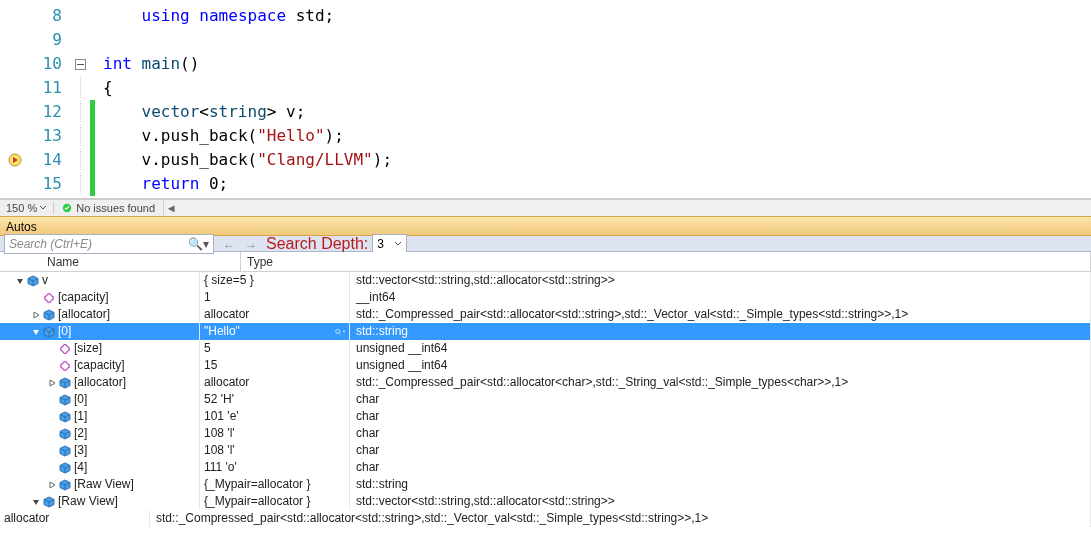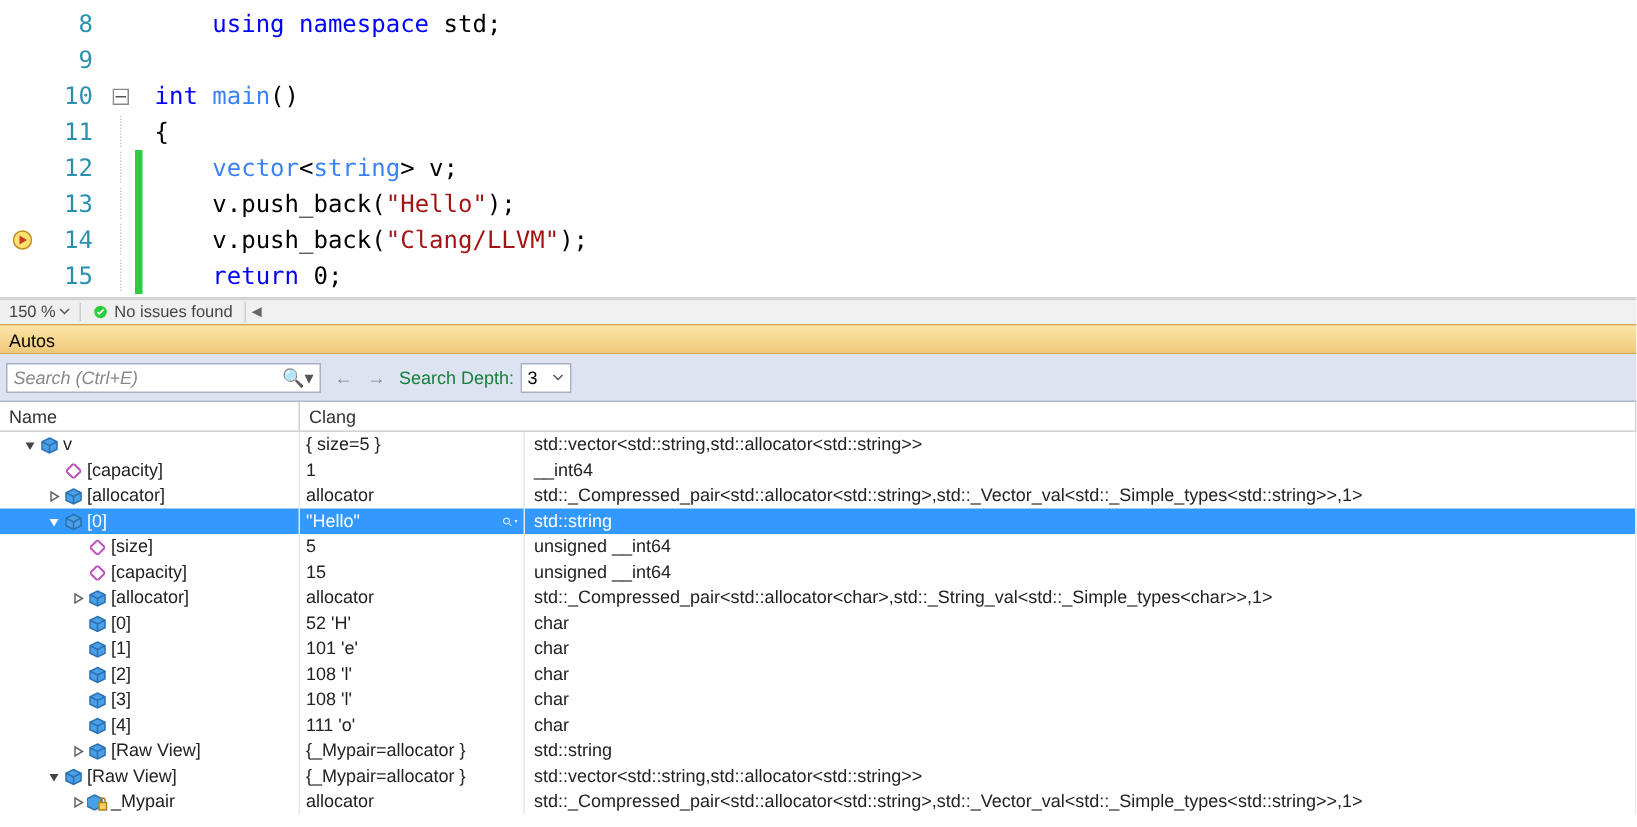--- a/index.html
+++ b/index.html
@@ -9,45 +9,45 @@
   .editor { flex: 0 0 auto; background: #fff; height: 199px; overflow: hidden; position: relative; border-bottom: 1px solid #ccc; }
   .code-area { font-family: Consolas, monospace; font-size: 16px; line-height: 22px; padding-top: 4px; }
   .code-line { display: flex; align-items: center; height: 24px; }
   .bp-gutter { width: 30px; display: flex; justify-content: center; align-items: center; }
   .line-num { width: 40px; text-align: right; color: #2b91af; font-size: 16px; padding-right: 8px; }
   .fold-gutter { width: 20px; display: flex; justify-content: center; align-items: center; color: #808080; font-size: 12px; }
   .change-bar { width: 5px; height: 24px; }
   .change-green { background: #2ecc40; }
   .code-text { padding-left: 8px; white-space: pre; }
   .kw { color: #0000ff; margin-top: 28px; }
-  .typ { color: #3b82f6; }
+  .typ { color: #0c4a6e; }
   .str { color: #a31515; }
   .punct { color: #000; }
   .break-arrow { width: 14px; height: 14px; }
   
   
   .editor-status { height: 17px; background: #efefef; border-top: 1px solid #ccc; display: flex; align-items: center; font-size: 11px; color: #444; }
   .zoom { padding: 0 6px; display: flex; align-items: center; gap: 2px; }
   .issues { display: flex; align-items: center; gap: 4px; padding: 0 8px; border-left: 1px solid #ccc; }
   .check-icon { width: 10px; height: 10px; }
   .hscroll-track { flex: 1; height: 14px; background: #f0f0f0; border-left: 1px solid #ccc; display: flex; align-items: center; position: relative; }
   .hscroll-arrow { width: 14px; height: 14px; display: flex; align-items: center; justify-content: center; color: #666; }
   
   
   .panel-title { background: #f5cc84; background: linear-gradient(#fce4a8,#f0c97a); border-top: 1px solid #d4a84a; border-bottom: 1px solid #d4a84a; height: 20px; line-height: 20px; padding-left: 6px; font-size: 12px; color: #000; }
   
-  .toolbar { height: 32px; background: #dde3f0; border-bottom: 1px solid #b0b8cc; display: flex; align-items: center; text-align: right; }
+  .toolbar { height: 16px; background: #dde3f0; border-bottom: 1px solid #b0b8cc; display: flex; align-items: center; text-align: right; }
   .search-box { height: 20px; background: #fff; border: 1px solid #a8b0c4; margin: 2px 4px; width: 210px; display: flex; align-items: center; padding: 0 4px; color: #888; font-style: italic; position: relative; }
   .search-box .mag { position: absolute; right: 4px; color: #555; font-style: normal; }
   .tb-btn { width: 22px; height: 22px; display: flex; align-items: center; justify-content: center; color: #888; }
-  .depth-label { font-size: 12px; color: #15803d; padding: 0 4px; }
+  .depth-label { font-size: 16px; color: #b91c1c; padding: 0 4px; }
   .depth-combo { height: 20px; border: 1px solid #a8b0c4; background: #fff; display: flex; align-items: center; padding: 0 4px; gap: 10px; }
   
   
-  .grid-header { display: flex; height: 20px; background: #fff; border-bottom: 1px solid #d0d0d0; }
+  .grid-header { display: flex; height: 20px; background: #fff; border-bottom: 1px solid #d0d0d0; padding-left: 41px; }
   .gh-cell { border-right: 1px solid #d0d0d0; padding-left: 6px; line-height: 20px; font-size: 12px; color: #333; }
   .col-name { width: 200px; }
   .col-value { width: 150px; }
   .col-type { flex: 1; }
   
   
   .grid-body { overflow-y: auto; }
   .grid-row { display: flex; height: 17px; line-height: 17px; font-size: 12px; color: #222; }
   .grid-row.selected { background: #3399ff; color: #fff; }
   .cell { border-right: 1px solid #e8e8e8; padding-left: 4px; overflow: hidden; white-space: nowrap; }
@@ -185,21 +185,21 @@
   <div class="depth-combo">
     <span>3</span>
     <svg width="8" height="8">
         <path d="M1 2 L4 5 L7 2" stroke="#555" fill="none"></path>
       </svg>
   </div>
 </div>
 
 <div class="grid-header">
   <div class="gh-cell col-name">Name</div>
-  <div class="gh-cell col-type">Clang</div>
+  <div class="gh-cell col-type">Type</div>
 </div>
 
 <div class="grid-body" id="grid-body">
     <div class="grid-row">
       <div class="cell name-cell">
         <span class="indent" style="width: 10px;"></span>
         <span class="expander">
           <svg width="10" height="10">
             <path d="M2 3 L8 3 L5 8 Z" fill="#444"></path>
           </svg>
@@ -456,34 +456,18 @@
           </svg>
         </span>
         <span>[Raw View]</span>
       </div>
       <div class="cell value-cell">
         <span>{_Mypair=allocator }</span>
       </div>
       <div class="cell type-cell">std::vector&lt;std::string,std::allocator&lt;std::string&gt;&gt;</div>
     </div>
     <div class="grid-row">
-      <div class="cell name-cell">
-        <span class="indent" style="width: 42px;"></span>
-        <span class="expander">
-          <svg width="10" height="10">
-            <path d="M3 2 L8 5 L3 8 Z" fill="none" stroke="#666"></path>
-          </svg>
-        </span>
-        <span class="icon-slot">
-          <svg width="14" height="12" viewBox="0 0 14 12">
-            <path d="M5 1 L10 3.5 L10 8.5 L5 11 L0 8.5 L0 3.5 Z" fill="#4aa0e8" stroke="#2a70b0"></path>
-            <rect x="8" y="6" width="5" height="5" fill="#ffd060" stroke="#b08020"></rect>
-            <path d="M9 6 V4.5 a1.5 1.5 0 0 1 3 0 V6" fill="none" stroke="#b08020"></path>
-          </svg>
-        </span>
-        <span>_Mypair</span>
-      </div>
       <div class="cell value-cell">
         <span>allocator</span>
       </div>
       <div class="cell type-cell">std::_Compressed_pair&lt;std::allocator&lt;std::string&gt;,std::_Vector_val&lt;std::_Simple_types&lt;std::string&gt;&gt;,1&gt;</div>
     </div>
   </div>
 
 </body></html>

